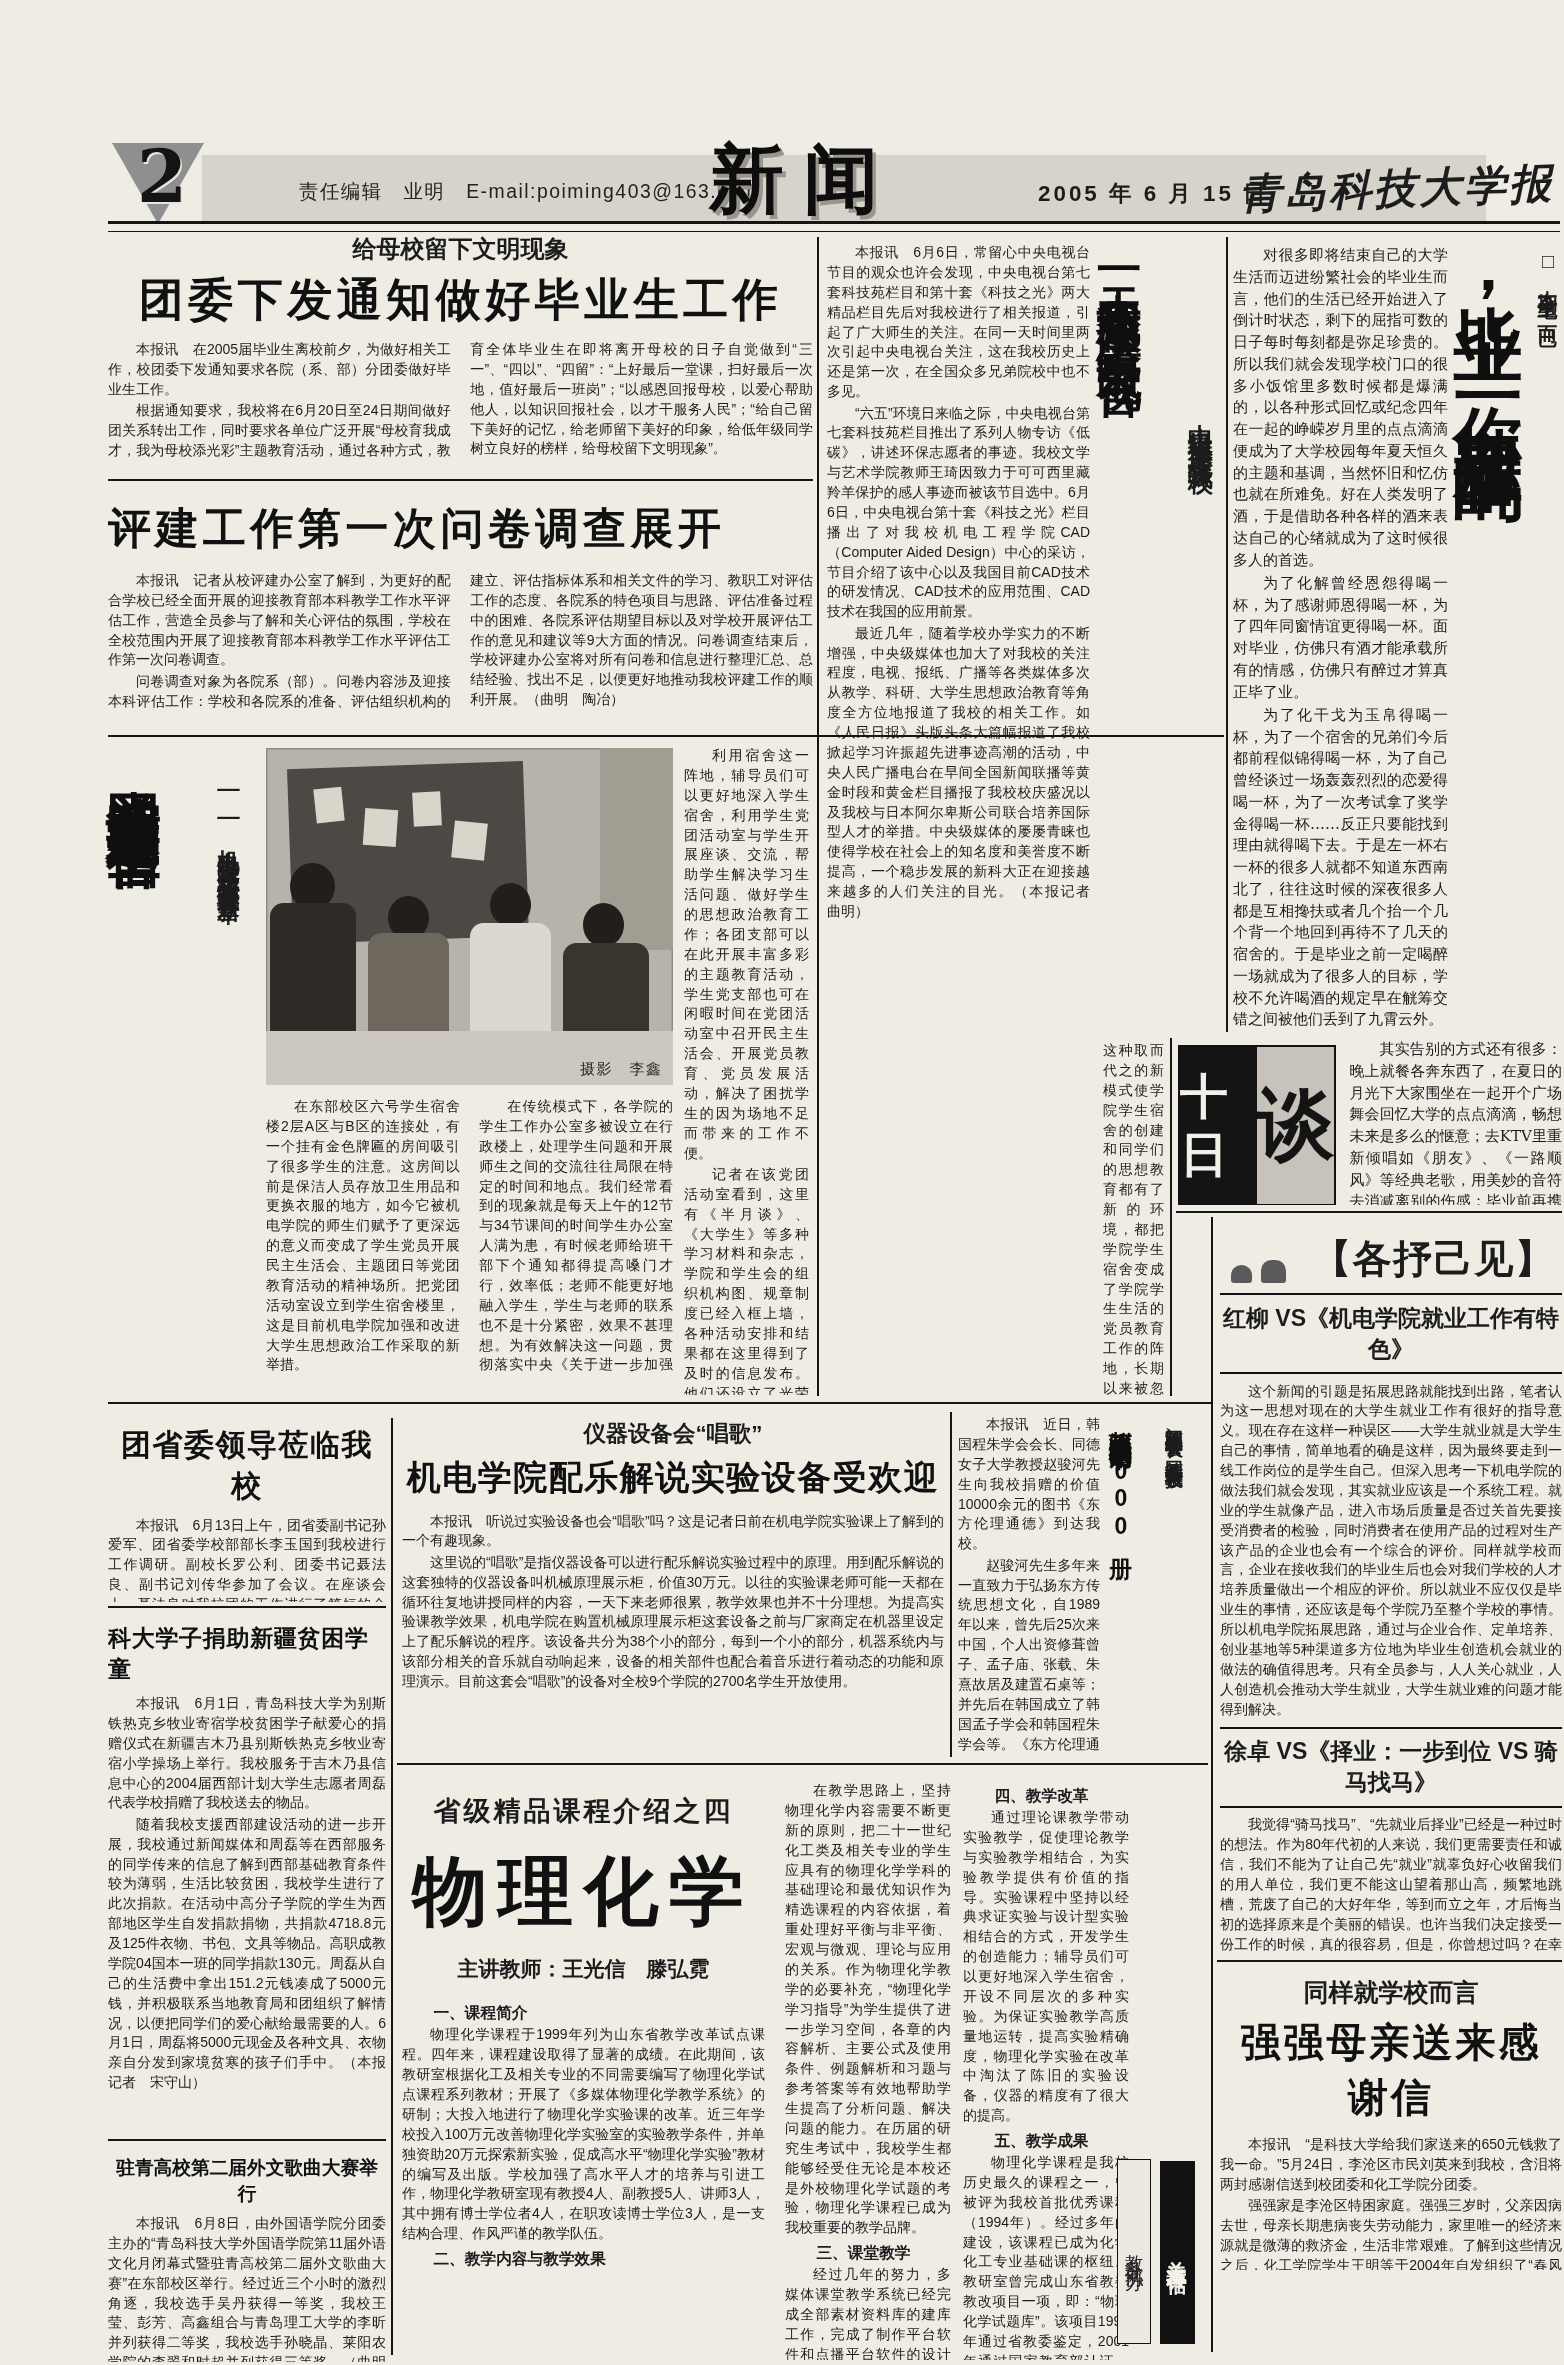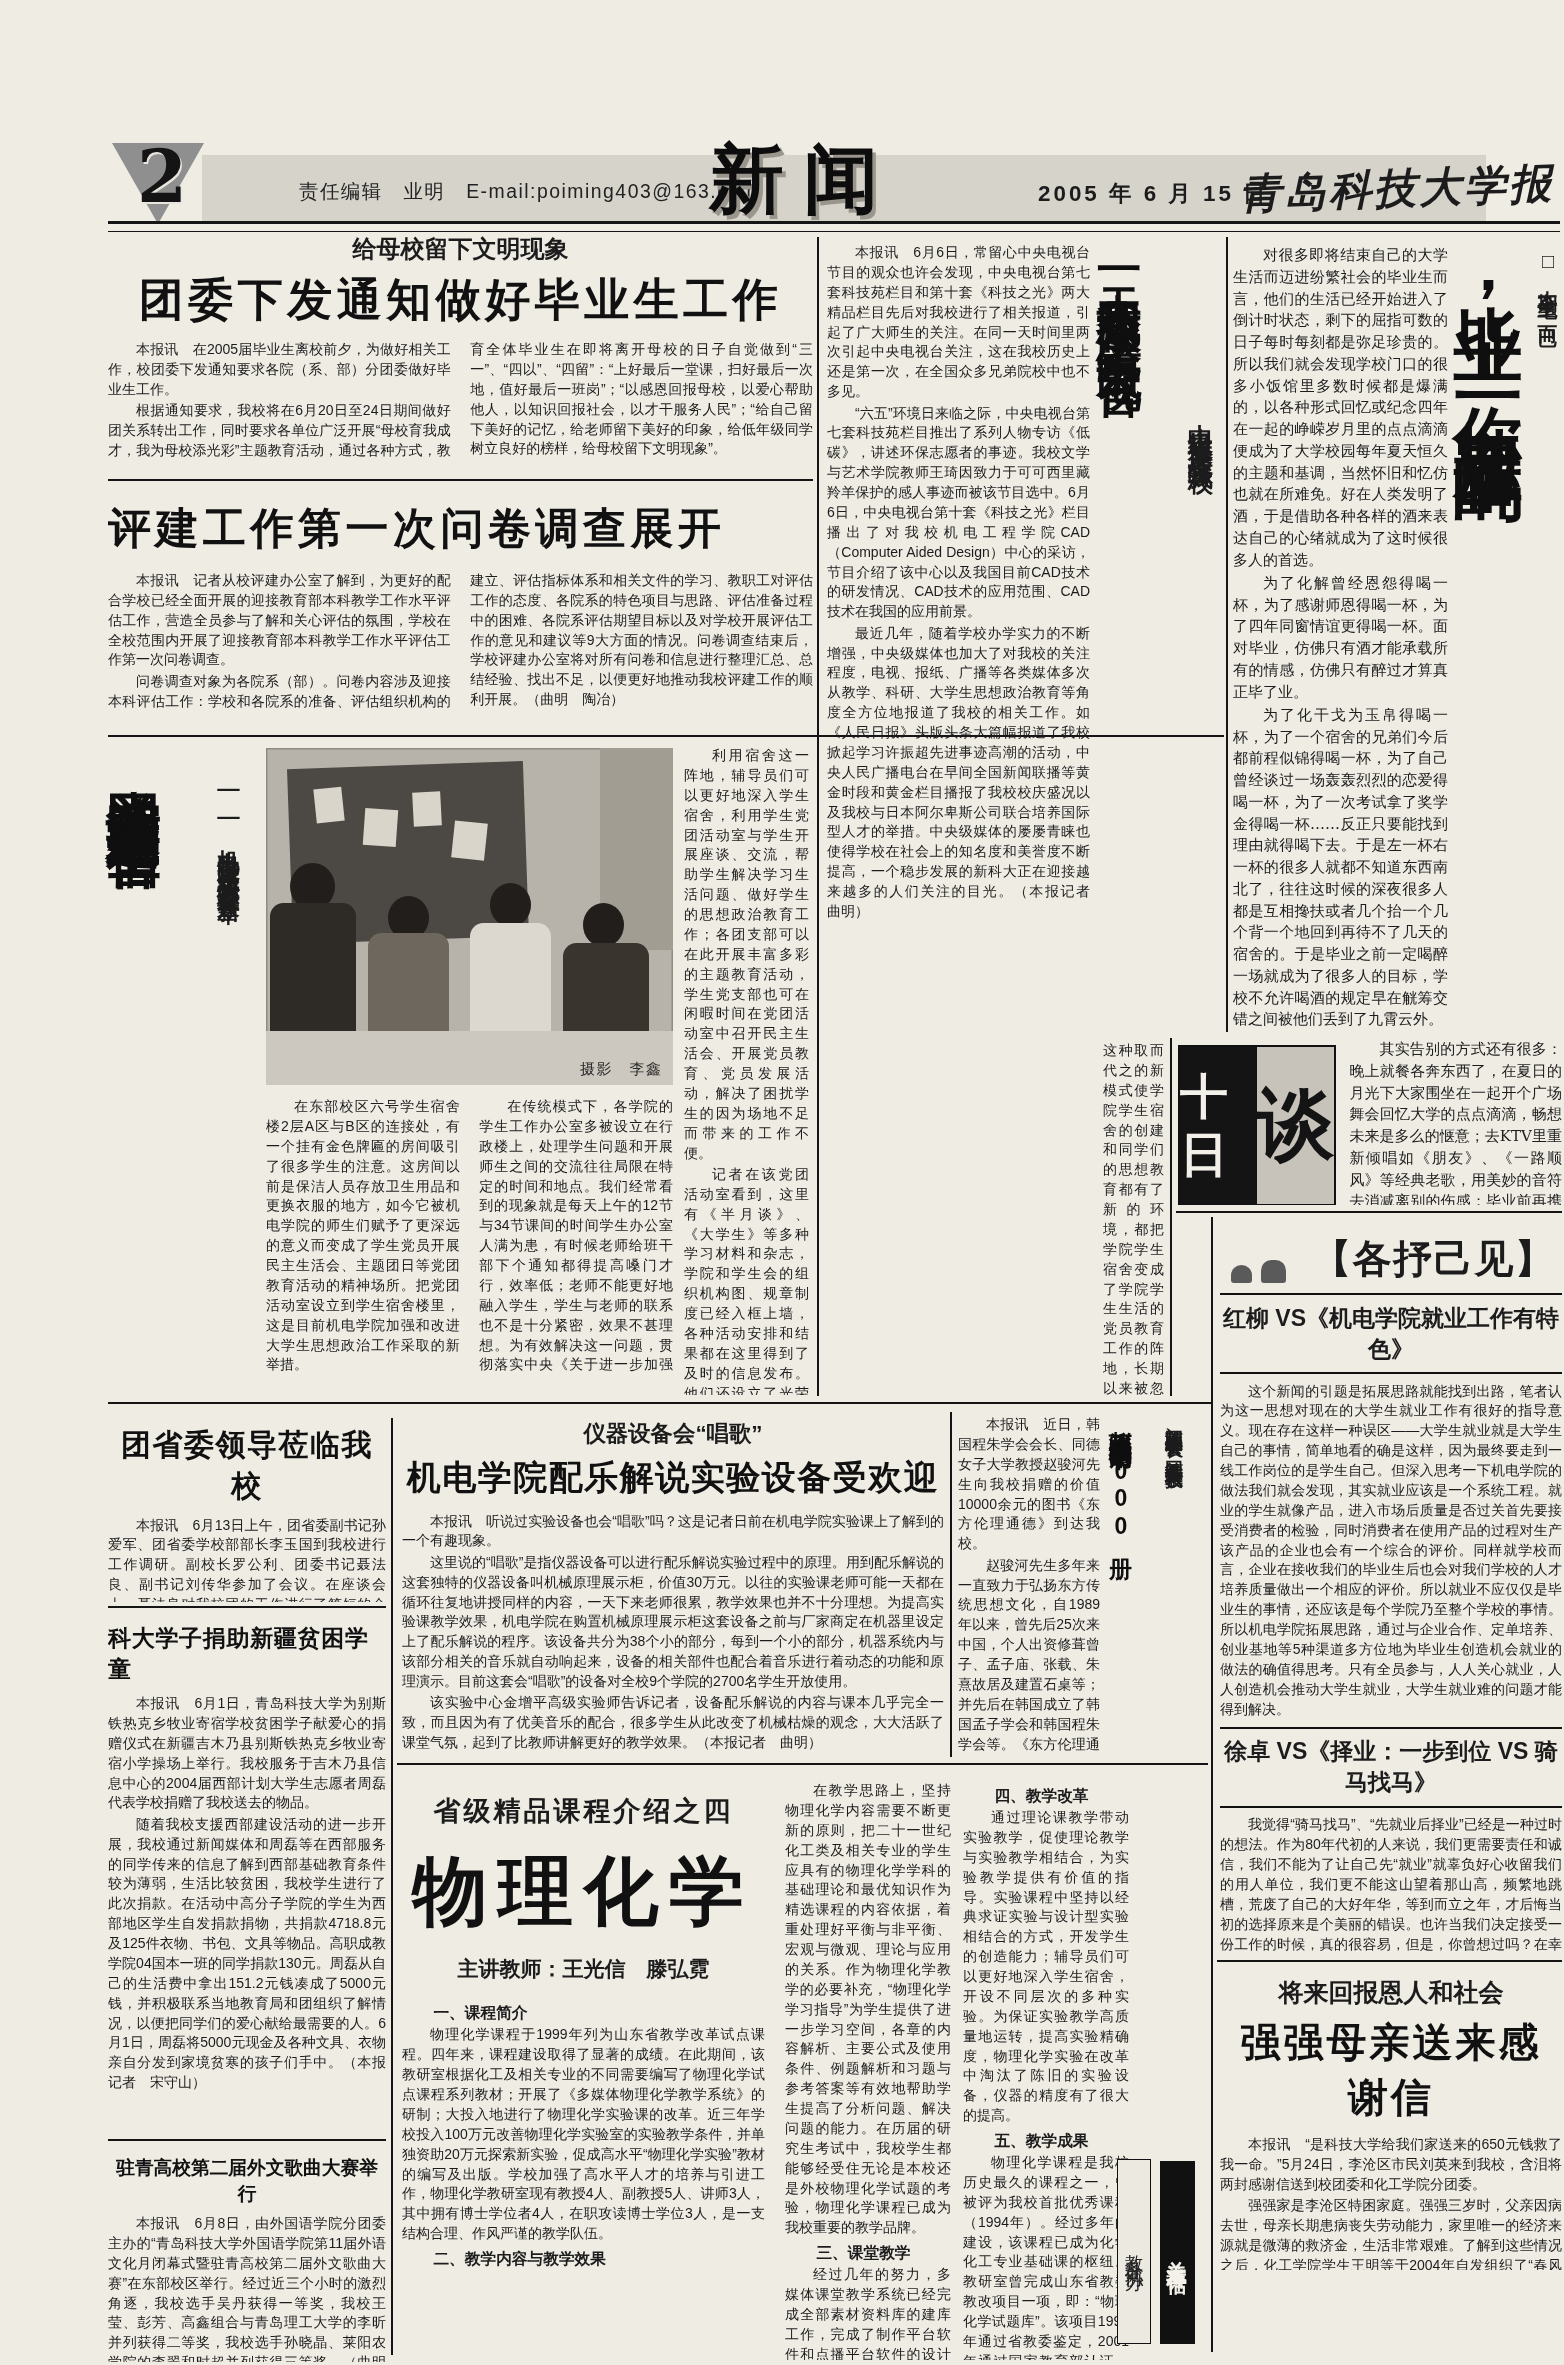--- a/index.html
+++ b/index.html
@@ -245,21 +245,20 @@
       </div>
   </section>
 
   <section class="abs article" style="left:402px;top:1412px;width:542px;height:345px;">
     <div class="kicker" style="font-size:22.4px;margin-top:6px;">仪器设备会“唱歌”</div>
     <h2 style="font-size:34px;text-align:center;letter-spacing:1.5px;margin:6px 0 10.5px 0;">机电学院配乐解说实验设备受欢迎</h2>
     <div class="body" style="overflow:hidden;height:246px;">
 
     <p>本报讯　听说过实验设备也会“唱歌”吗？这是记者日前在机电学院实验课上了解到的一个有趣现象。</p>
         <p>这里说的“唱歌”是指仪器设备可以进行配乐解说实验过程中的原理。用到配乐解说的这套独特的仪器设备叫机械原理展示柜，价值30万元。以往的实验课老师可能一天都在循环往复地讲授同样的内容，一天下来老师很累，教学效果也并不十分理想。为提高实验课教学效果，机电学院在购置机械原理展示柜这套设备之前与厂家商定在机器里设定上了配乐解说的程序。该设备共分为38个小的部分，每到一个小的部分，机器系统内与该部分相关的音乐就自动响起来，设备的相关部件也配合着音乐进行着动态的功能和原理演示。目前这套会“唱歌”的设备对全校9个学院的2700名学生开放使用。</p>
-        <p>该实验中心金增平高级实验师告诉记者，设备配乐解说的内容与课本几乎完全一致，而且因为有了优美音乐的配合，很多学生从此改变了机械枯燥的观念，大大活跃了课堂气氛，起到了比教师讲解更好的教学效果。（本报记者　曲明）</p>
       </div>
   </section>
 
   <section>
     <div class="abs article" style="left:402px;top:1778px;width:363px;height:582px;">
       <div class="kicker" style="font-size:27px;letter-spacing:3px;margin-top:15px;">省级精品课程介绍之四</div>
       <h2 style="font-size:75px;text-align:center;letter-spacing:10.5px;margin:13.4px 0 12px 0;">物理化学</h2>
       <div style="text-align:center;font-size:21px;font-weight:bold;margin-bottom:15px;">主讲教师：王光信　滕弘霓</div>
       <div class="body" style="overflow:hidden;height:351px;">
 
@@ -294,21 +293,21 @@
         </div>
       </div>
   </section>
 
   <div class="abs" style="left:1117px;top:2159px;height:187px;">
     <span class="badge light" style="height:168px;">教务处协办</span>
     <span class="badge black" style="height:168px;">关注本科评估</span>
   </div>
 
   <section class="abs article" style="left:1220px;top:1971px;width:342px;height:299px;">
-    <div class="kicker" style="font-size:25px;margin-top:4.5px;">将来回报恩人和社会</div>
+    <div class="kicker" style="font-size:25px;margin-top:4.5px;">同样就学校而言</div>
     <h2 style="font-size:40px;text-align:center;letter-spacing:3px;margin:6px 0 10.5px 0;">强强母亲送来感谢信</h2>
     <div class="body" style="overflow:hidden;height:203px;">
 
     <p>本报讯　“是科技大学给我们家送来的650元钱救了我一命。”5月24日，李沧区市民刘英来到我校，含泪将两封感谢信送到校团委和化工学院分团委。</p>
         <p>强强家是李沧区特困家庭。强强三岁时，父亲因病去世，母亲长期患病丧失劳动能力，家里唯一的经济来源就是微薄的救济金，生活非常艰难。了解到这些情况之后，化工学院学生王明等于2004年自发组织了“春风志愿者小组”，义务辅导强强学习并帮助解决部分经济困难，同时也组织了更多的同学加入到这项公益活动中来。4月15日我校爱心社、市残协会联合举办了第二届“花落谁家”爱心拍卖活动，筹集到的650元钱以及部分学习用品通过“春风志愿者小组”全部资助给了强强一家。刘英表示一定教育强强好好学习，将来回报恩人和社会。（学通社记者　范华林）</p>
       </div>
   </section>
 
 </div>
 

